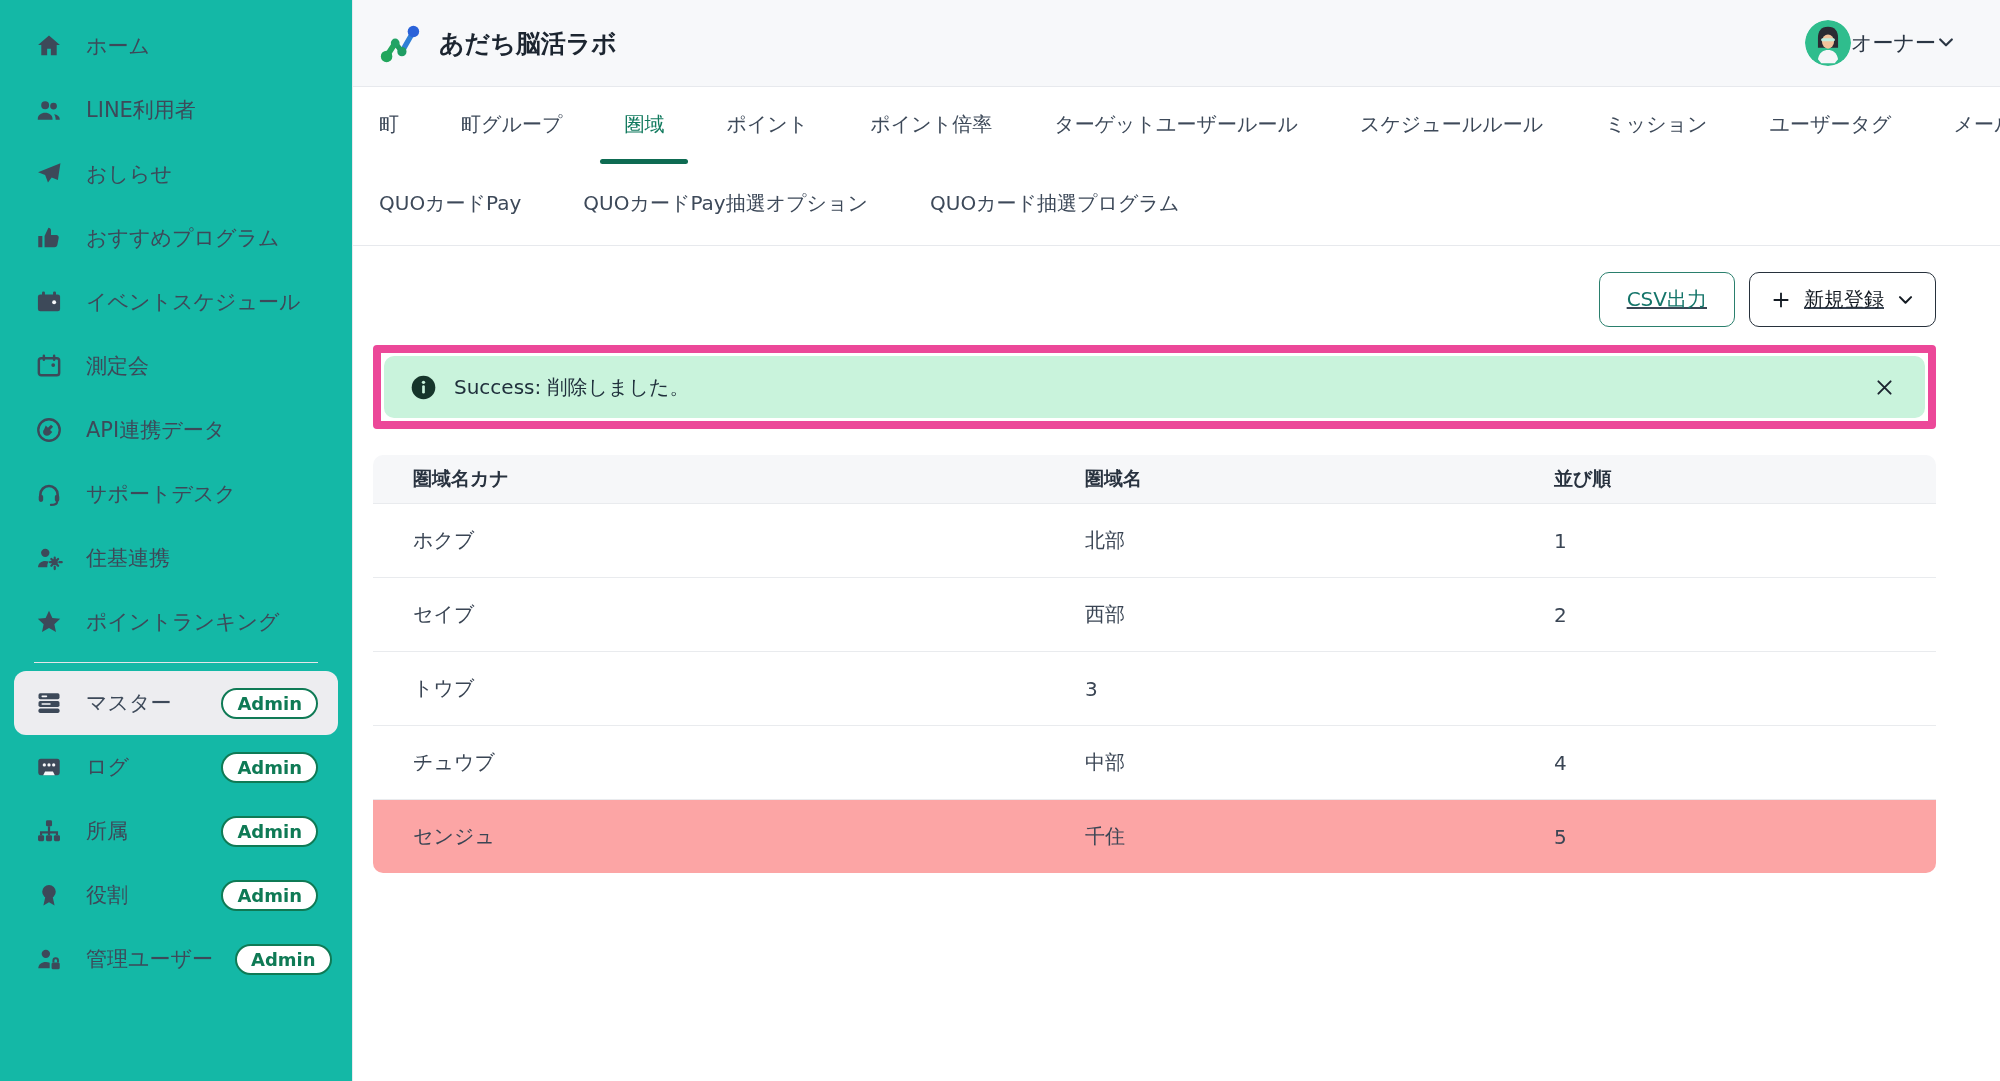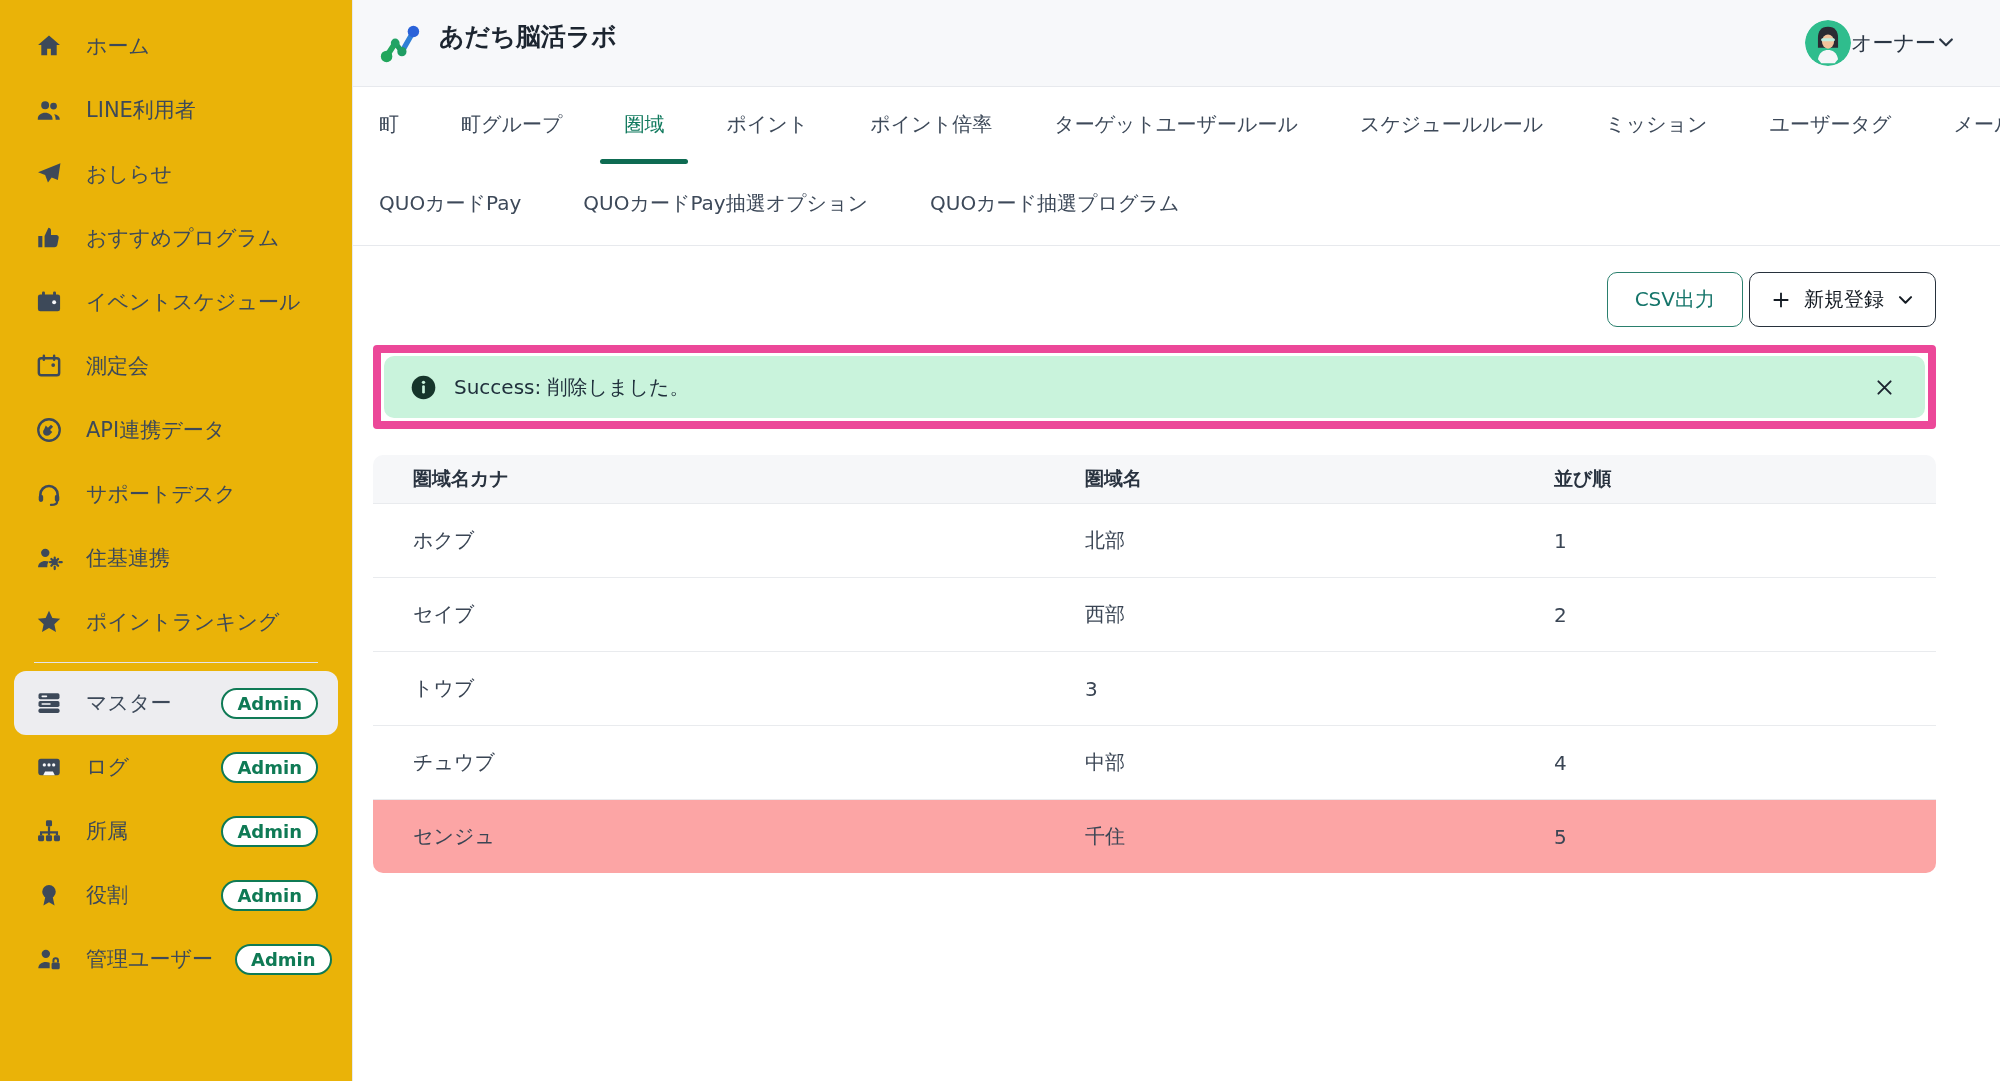--- a/index.html
+++ b/index.html
@@ -1,37 +1,37 @@
 <!DOCTYPE html>
 <html><head>
 <meta charset="utf-8">
 <style>
   * { margin:0; padding:0; box-sizing:border-box; }
   html,body { width:2000px; height:1081px; overflow:hidden; }
   body { font-family:"DejaVu Sans","Liberation Sans",sans-serif; background:#fff; color:#3a4554; }
   .app { display:flex; width:2000px; height:1081px; }
 
   
-  .sidebar { width:353px; min-width:353px; background:#eab308; border-right:1px solid #e7e9ed; padding:14px 14px 0; }
+  .sidebar { width:353px; min-width:353px; background:#14b8a6; border-right:1px solid #e7e9ed; padding:14px 14px 0; }
   .side-item { display:flex; align-items:center; height:64px; padding:0 20px; border-radius:12px;
                color:#3d4959; font-size:21px; gap:22px; cursor:pointer; }
   .side-item.active { background:#ededf0; }
   .side-item .icon { width:30px; height:30px; display:flex; align-items:center; justify-content:center; flex:none; }
   .side-item .icon svg { width:28px; height:28px; fill:#3d4959; }
   .side-item .label { white-space:nowrap; }
   .badge { margin-left:auto; border:2.5px solid #0f7a55; color:#0f7a55; background:#fff;
            border-radius:999px; padding:3px 14px; font-size:18px; font-weight:700; }
   .side-divider { height:1px; background:#e3e5e9; margin:8px 20px; }
 
   
   .main { flex:1; display:flex; flex-direction:column; min-width:0; }
 
   .topbar { height:87px; background:#f7f8fa; border-bottom:1px solid #e7e9ed;
             display:flex; align-items:center; padding:0 44px 0 24px; }
-  .brand { display:flex; align-items:flex-start; gap:16px; }
+  .brand { display:flex; align-items:center; gap:16px; }
   .brand .logo { width:46px; height:46px; }
   .app-title { font-size:25px; font-weight:700; color:#1c2530; }
   .user-menu { margin-left:auto; display:flex; align-items:center; gap:0; cursor:pointer; background:none; border:none;
                font-family:inherit; }
   .avatar { width:46px; height:46px; border-radius:50%; overflow:hidden; flex:none; }
   .user-name { font-size:21px; color:#2b3644; }
   .user-menu .chev svg { width:20px; height:20px; stroke:#2b3644; }
 
   
   .tabsbar { background:#fff; border-bottom:1px solid #e7e9ed; padding:20px 24px 0; }
@@ -40,21 +40,21 @@
   .tab-row.r2 { padding:26px 0 28px; }
   .tab { font-size:20px; color:#3d4959; background:none; border:none; font-family:inherit; cursor:pointer;
          position:relative; padding:4px 2px 26px; white-space:nowrap; }
   .tab-row.r2 .tab { padding:0 2px; }
   .tab.active { color:#117a5e; }
   .tab.active::after { content:""; position:absolute; left:-22px; right:-22px; bottom:0; height:5px;
                        background:#0e6b52; border-radius:3px; }
 
   
   .content { flex:1; background:#fff; padding:26px 64px 0 20px; }
-  .toolbar { display:flex; justify-content:flex-end; gap:6px; }
+  .toolbar { display:flex; justify-content:flex-end; gap:14px;text-decoration:underline; }
   .btn { font-family:inherit; font-size:20px; background:#fff; border-radius:10px; cursor:pointer;
          display:flex; align-items:center; gap:12px; }
   .btn-csv { border:1.5px solid #2a7f6d; color:#15756a; padding:13px 27px; }
   .btn-new { border:1.5px solid #27313c; color:#141b23; padding:13px 20px; }
   .btn-new svg.plus { width:22px; height:22px; fill:#141b23; }
   .btn-new svg.chev { width:19px; height:19px; stroke:#141b23; }
 
   .annotation { margin-top:18px; border:8px solid #ec4899; border-radius:4px; padding:3px; }
   .alert { background:#c9f3dc; border-radius:10px; height:62px; display:flex; align-items:center; padding:0 26px; gap:17px; }
   .alert .info svg { width:27px; height:27px; display:block; }

